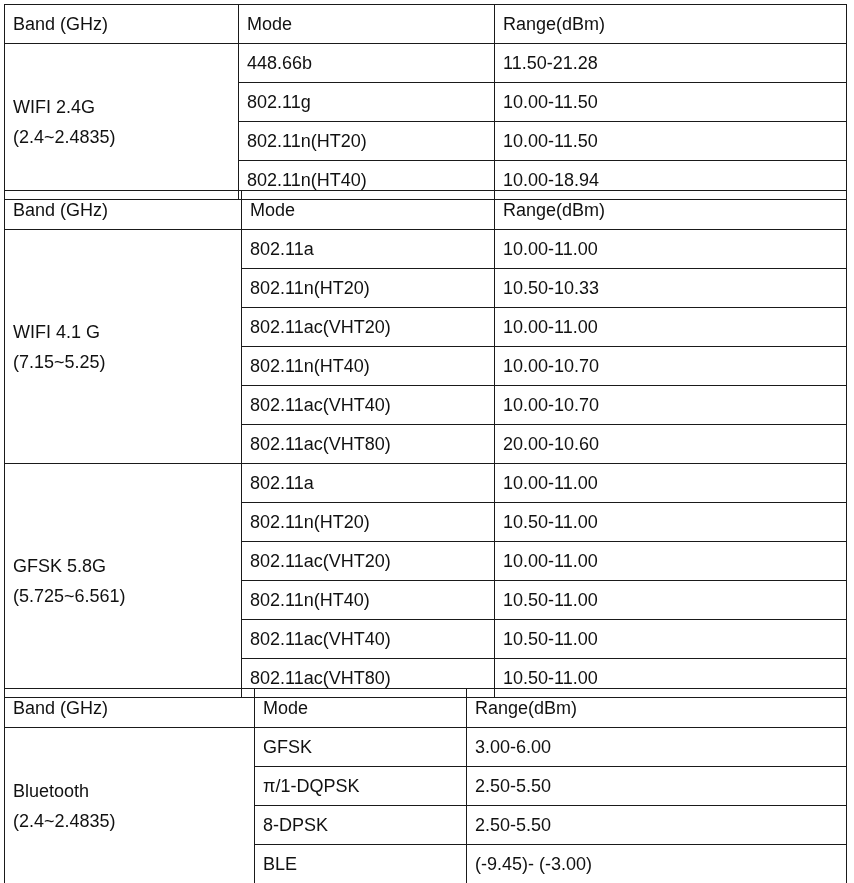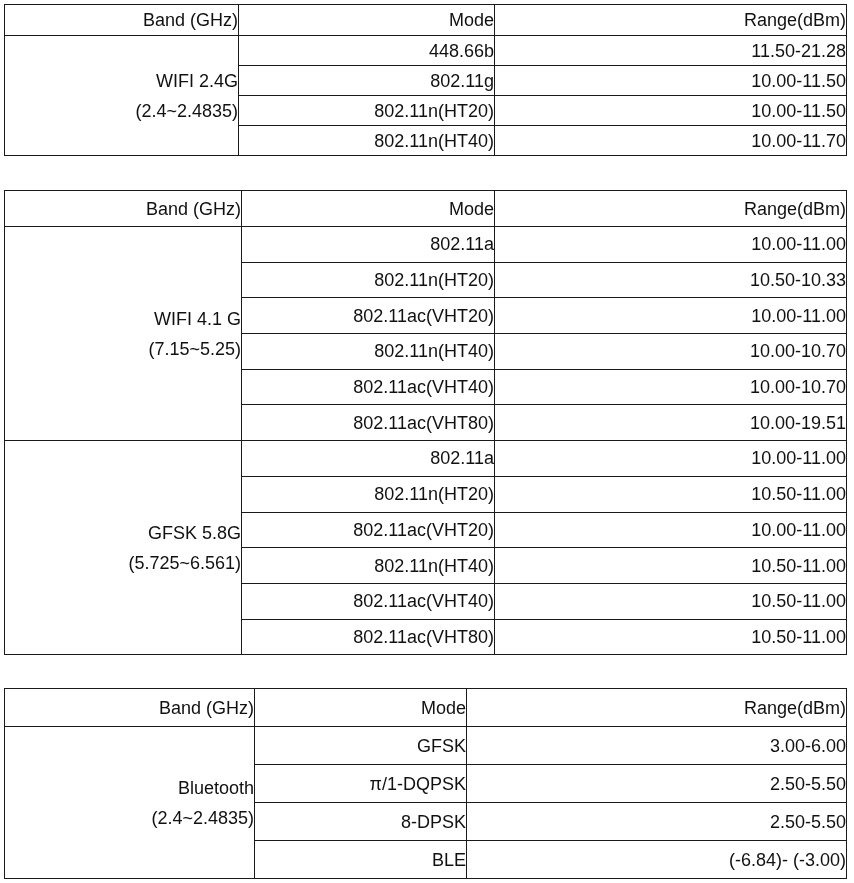--- a/index.html
+++ b/index.html
@@ -1,20 +1,20 @@
 <!DOCTYPE html>
 <html><head>
   <meta charset="utf-8">
   <style>
     html, body { margin: 0; padding: 0; background: #ffffff; }
     body { width: 854px; height: 883px; position: relative; overflow: hidden;
            font-family: "Liberation Sans", sans-serif; color: #111111; }
     table { position: absolute; border-collapse: collapse; table-layout: fixed; }
-    td, th { border: 1.5px solid #1a1a1a; text-align: right; vertical-align: middle;
-             font-weight: normal; font-size: 18px; padding: 0; line-height: 22px; }
+    td, th { border: 1.5px solid #1a1a1a; text-align: left; vertical-align: middle;
+             font-weight: normal; font-size: 18px; padding: 8px; line-height: 22px; }
     .band { line-height: 30px; }
     #t1 { left: 4px; top: 4px; width: 842px; }
     #t1 tr { height: 30px; }
     #t1 tr.hdr { height: 31px; }
     #t2 { left: 4px; top: 190px; width: 842px; }
     #t2 tr { height: 35.7px; }
     #t2 tr.hdr { height: 36px; }
     #t3 { left: 4px; top: 688px; width: 842px; }
     #t3 tr { height: 38px; }
     #t3 tr.hdr { height: 38px; }
@@ -45,21 +45,21 @@
   <tr>
     <td>802.11g</td>
     <td>10.00-11.50</td>
   </tr>
   <tr>
     <td>802.11n(HT20)</td>
     <td>10.00-11.50</td>
   </tr>
   <tr>
     <td>802.11n(HT40)</td>
-    <td>10.00-11.70</td>
+    <td>10.00-18.94</td>
   </tr>
 </tbody>
   </table>
 
 <table id="t2">
   <colgroup>
       <col style="width:237px">
       <col style="width:253px">
       <col style="width:352px">
     </colgroup>
@@ -88,21 +88,21 @@
   <tr>
     <td>802.11n(HT40)</td>
     <td>10.00-10.70</td>
   </tr>
   <tr>
     <td>802.11ac(VHT40)</td>
     <td>10.00-10.70</td>
   </tr>
   <tr>
     <td>802.11ac(VHT80)</td>
-    <td>10.00-19.51</td>
+    <td>20.00-10.60</td>
   </tr>
   <tr>
     <td rowspan="6" class="band">
       <div>GFSK 5.8G</div>
       <div>(5.725~6.561)</div>
     </td>
     <td>802.11a</td>
     <td>10.00-11.00</td>
   </tr>
   <tr>
@@ -151,16 +151,16 @@
   <tr>
     <td>π/1-DQPSK</td>
     <td>2.50-5.50</td>
   </tr>
   <tr>
     <td>8-DPSK</td>
     <td>2.50-5.50</td>
   </tr>
   <tr>
     <td>BLE</td>
-    <td>(-6.84)- (-3.00)</td>
+    <td>(-9.45)- (-3.00)</td>
   </tr>
 </tbody>
   </table>
 
 </body></html>

